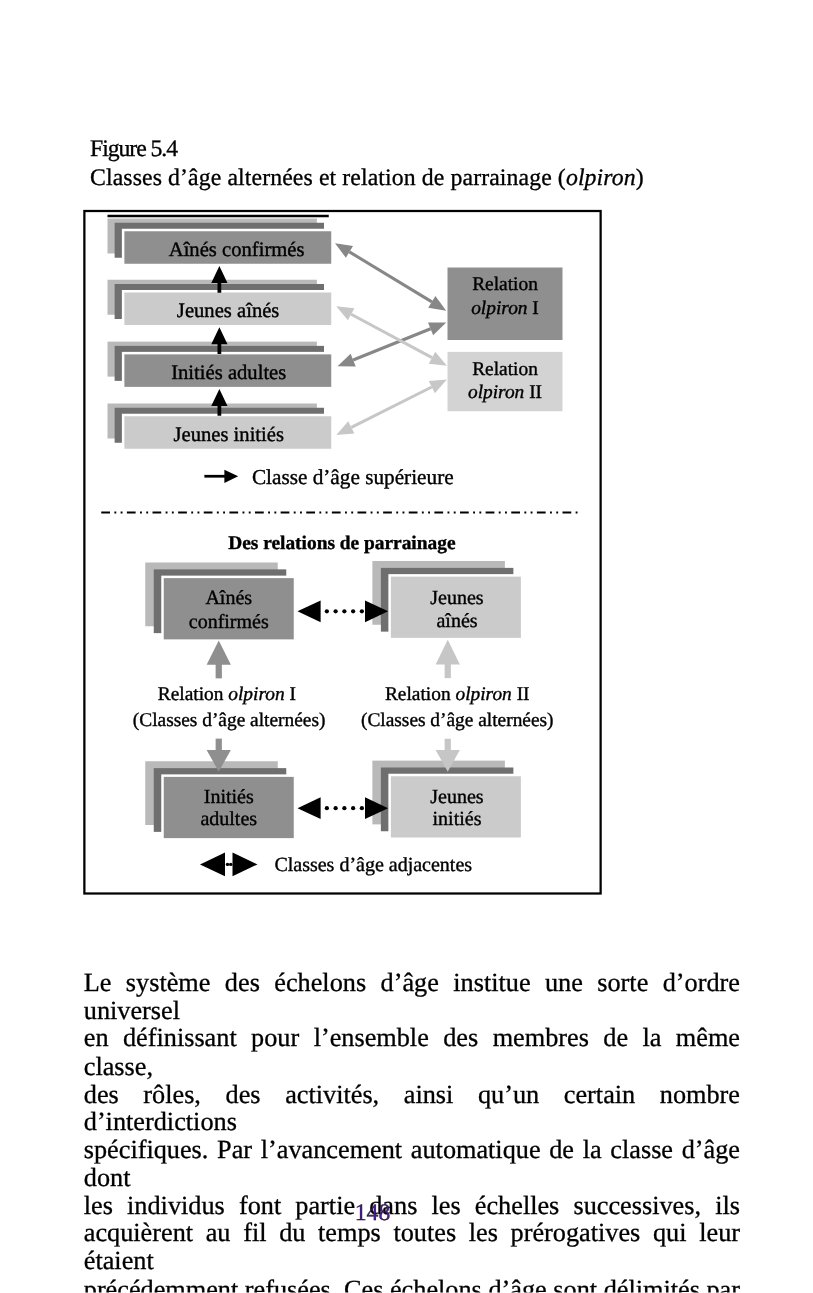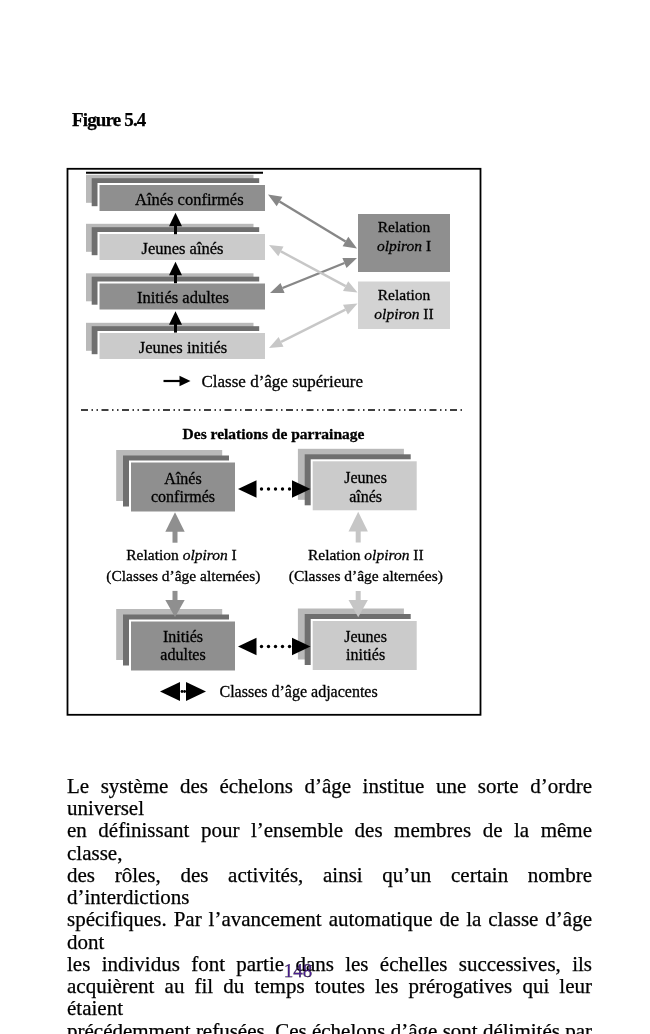--- a/index.html
+++ b/index.html
@@ -1,28 +1,28 @@
 <!DOCTYPE html>
 <html><head>
 <meta charset="utf-8">
 <style>
   html,body{margin:0;padding:0;}
   body{width:650px;height:1034px;position:relative;background:#fff;
        font-family:"Liberation Serif", serif;}
   .abs{position:absolute;}
   svg text{stroke:#000;stroke-width:0.3px;}
   #title,#body,#pagenum{-webkit-text-stroke:0.25px #000;}
-  #title{left:72px;top:108px;font-size:19px;line-height:23px;font-weight:bold;color:#000;}
+  #title{left:72px;top:108px;font-size:19px;line-height:23px;font-weight:normal;color:#000;}
   #body{left:67px;top:775px;width:525px;font-size:21px;line-height:22.24px;
         text-align:justify;text-align-last:justify;color:#000;}
   #pagenum{left:0;top:960px;width:596px;text-align:center;font-size:19px;color:#4c1d95;}
 </style>
 </head>
 <body>
-<div class="abs" id="title"><span style="letter-spacing:-0.85px">Figure 5.4</span><br></div>
+<div class="abs" id="title"><span style="letter-spacing:-0.85px">Figure 5.4</span><br><span style="letter-spacing:0.09px">Classes d’âge alternées et relation de parrainage (<i>olpiron</i>)</span></div>
 
 <svg class="abs" style="left:0;top:0" width="650" height="1034" viewBox="0 0 650 1034">
 
   <rect x="67.5" y="168.8" width="413" height="546" fill="none" stroke="#000" stroke-width="1.8"></rect>
 
   <line x1="86" y1="172.8" x2="263" y2="172.8" stroke="#000" stroke-width="2"></line>
   <g id="stacks-top">
   <rect x="86.0" y="174.8" width="167.5" height="28" fill="#b9b9b9"></rect>
   <rect x="91.7" y="178.2" width="167.5" height="28" fill="#6f6f6f"></rect>
   <rect x="98.5" y="184" width="167.5" height="28" fill="#8f8f8f" stroke="#fff" stroke-width="2"></rect>

